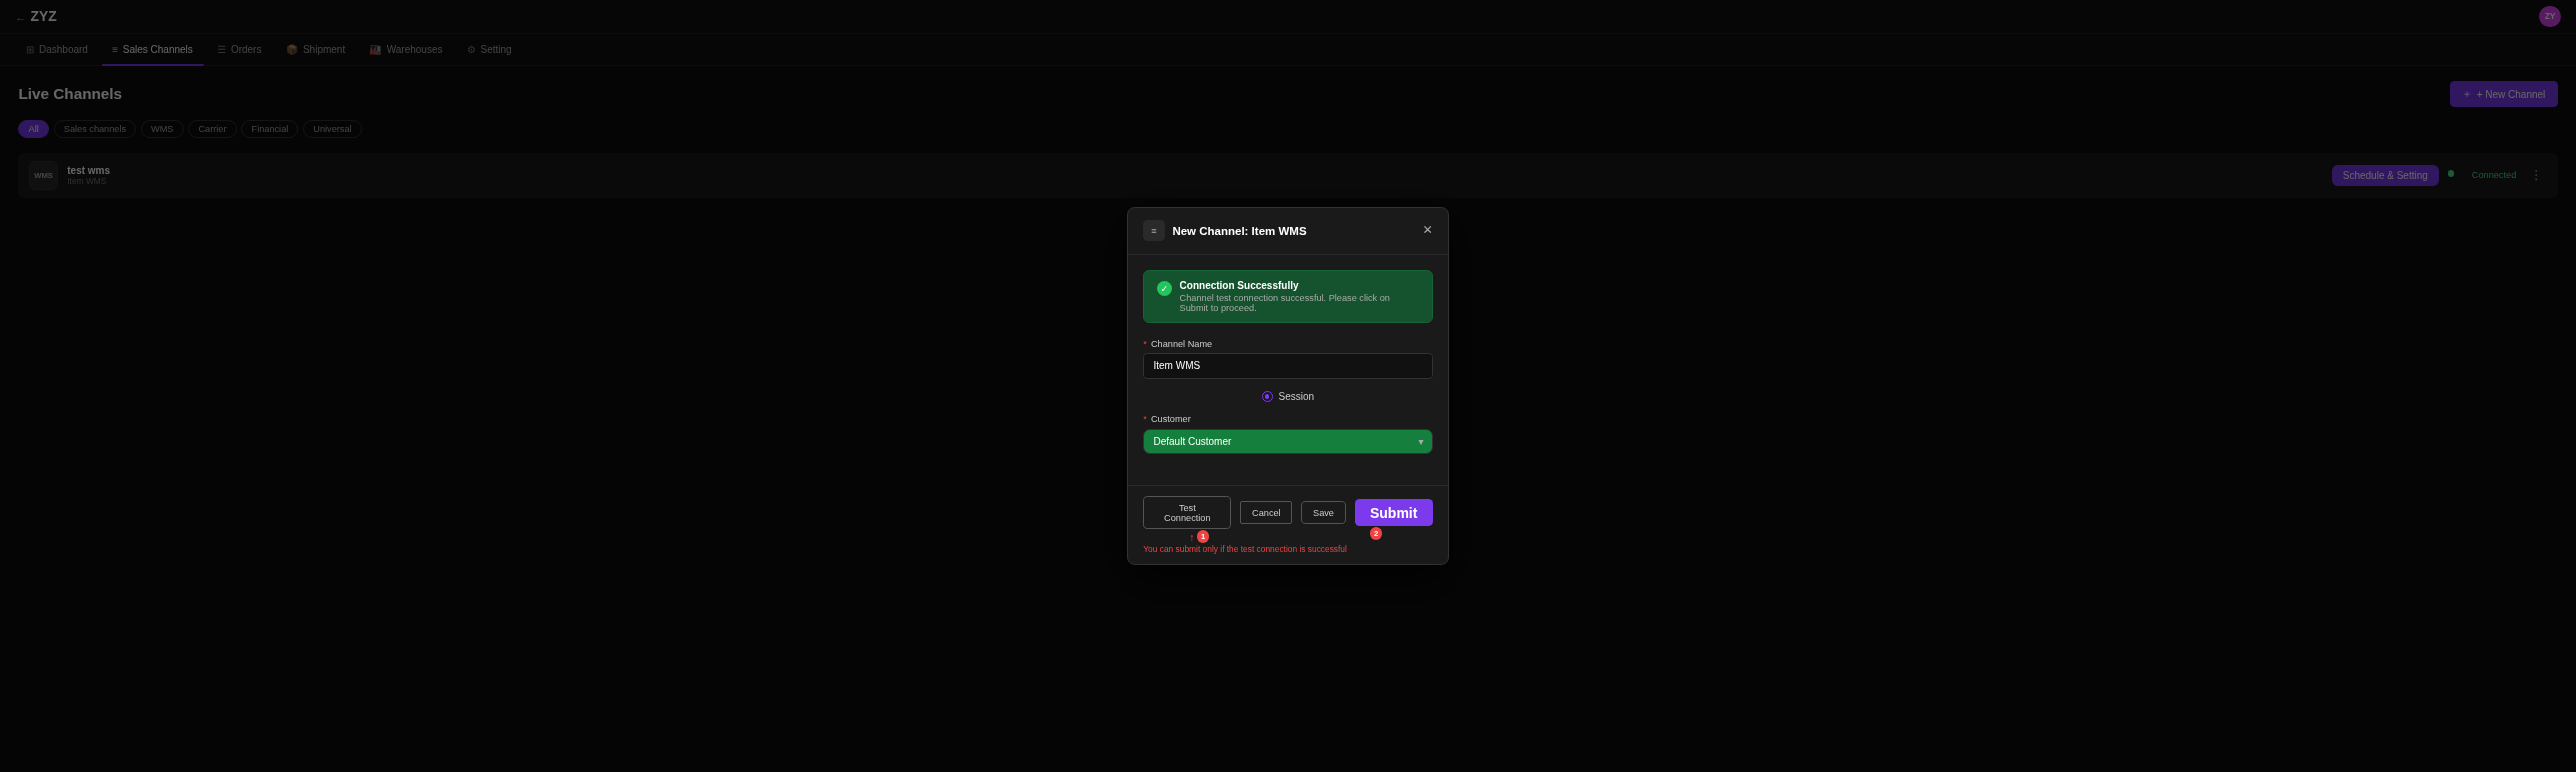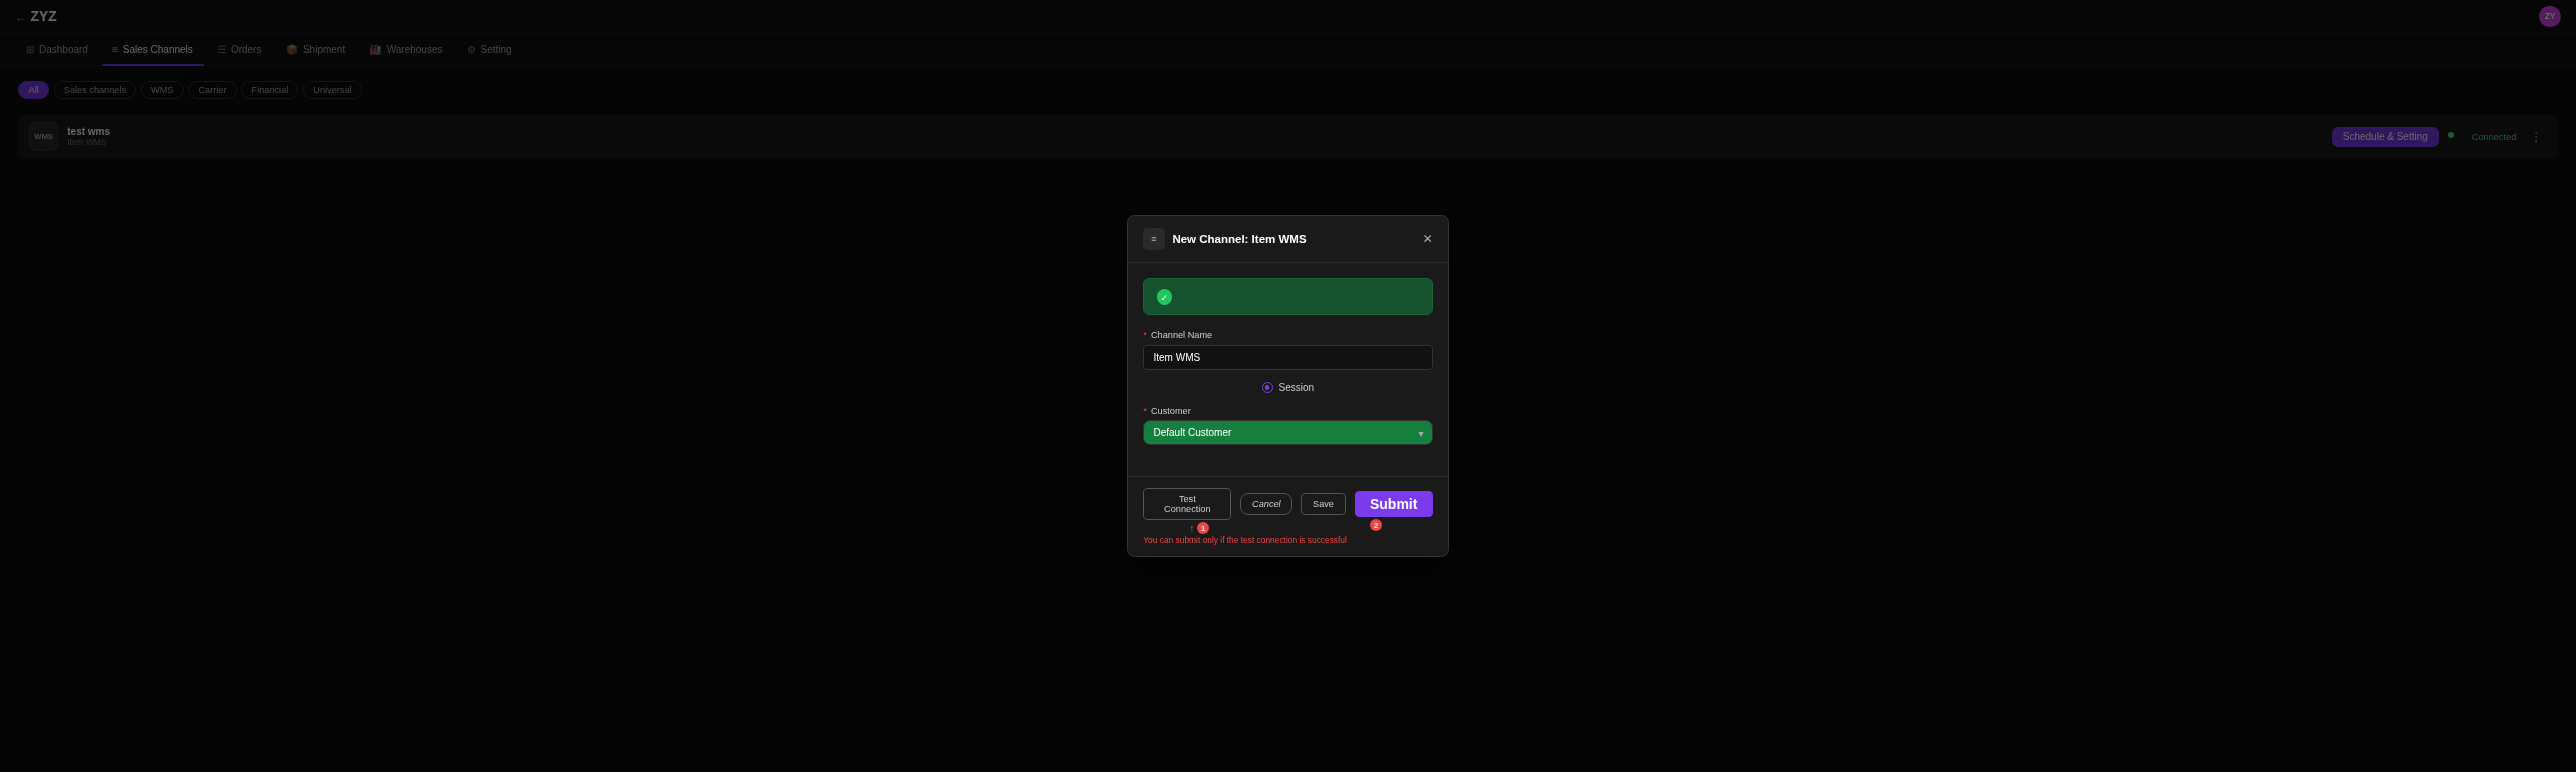--- a/index.html
+++ b/index.html
@@ -394,25 +394,24 @@
       border-radius: 4.6px;
       cursor: pointer;
       font-size: 9.2px;
       position: relative;
     }
     .btn-cancel {
       background: transparent;
       border: 0.8px solid #555;
       color: #ccc;
       padding: 5.4px 10.7px;
-      border-radius: 8px;
+      border-radius: 2px;
       cursor: pointer;
       font-size: 9.2px;
       margin-left: auto;
-      font-style: italic;
     }
     .btn-save {
       background: transparent;
       border: 0.8px solid #555;
       color: #ccc;
       padding: 5.4px 10.7px;
       border-radius: 4.6px;
       cursor: pointer;
       font-size: 9.2px;
     }
@@ -463,20 +462,27 @@
     <span class="nav-icon">🏭</span>
     <span>Warehouses</span>
   </div>
   <div class="nav-item">
     <span class="nav-icon">⚙</span>
     <span>Setting</span>
   </div>
 </nav>
 
 <div class="main">
+  <div class="page-header">
+    <h1 class="page-title">Live Channels</h1>
+    <button class="btn-new-channel">
+      <span>＋</span>
+      <span>+ New Channel</span>
+    </button>
+  </div>
 
   <div class="filter-tabs">
     <button class="filter-tab active">All</button>
     <button class="filter-tab">Sales channels</button>
     <button class="filter-tab">WMS</button>
     <button class="filter-tab">Carrier</button>
     <button class="filter-tab">Financial</button>
     <button class="filter-tab">Universal</button>
   </div>
 
@@ -505,20 +511,24 @@
         <div class="modal-icon">≡</div>
         <span class="modal-title">New Channel: Item WMS</span>
       </div>
       <button class="modal-close">✕</button>
     </div>
 
     <div class="modal-body">
       
       <div class="alert-success">
         <div class="alert-icon">✓</div>
+        <div>
+          <div class="alert-title">Connection Successfully</div>
+          <div class="alert-text">Channel test connection successful. Please click on Submit to proceed.</div>
+        </div>
       </div>
 
       
       <label class="form-label">
         <span class="required">*</span>
         <span>Channel Name</span>
       </label>
       <input class="form-input" type="text" value="Item WMS" style="">
 
       

